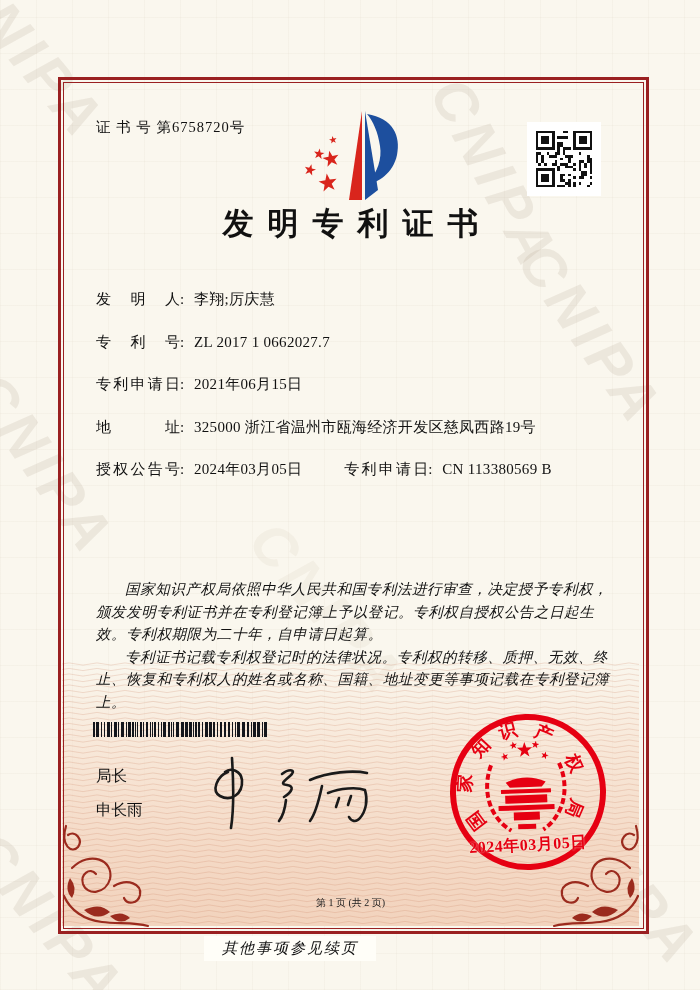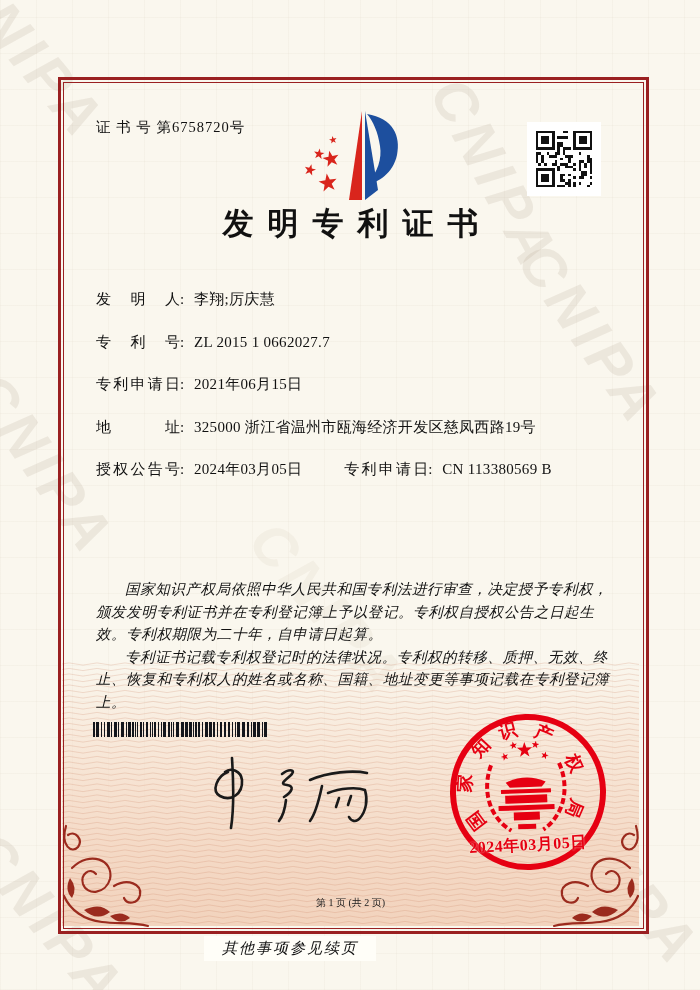--- a/index.html
+++ b/index.html
@@ -623,40 +623,44 @@
       </div>
   </div>
 
   <div class="title">发明专利证书</div>
 
   <div class="fields">
     <div class="frow">
       <span class="flabel">发明人</span><span class="fcolon">:</span><span class="fval">李翔;厉庆慧</span>
     </div>
     <div class="frow">
-      <span class="flabel">专利号</span><span class="fcolon">:</span><span class="fval">ZL 2015 1 0662027.7</span>
+      <span class="flabel">专利号</span><span class="fcolon">:</span><span class="fval">ZL 2017 1 0662027.7</span>
     </div>
     <div class="frow">
       <span class="flabel">专利申请日</span><span class="fcolon">:</span><span class="fval">2021年06月15日</span>
     </div>
     <div class="frow">
       <span class="flabel">地址</span><span class="fcolon">:</span><span class="fval">325000 浙江省温州市瓯海经济开发区慈凤西路19号</span>
     </div>
     <div class="frow">
       <span class="flabel">授权公告号</span><span class="fcolon">:</span><span class="fval">2024年03月05日</span><span class="pairgap"></span><span class="flabel">专利申请日</span><span class="fcolon">:</span><span class="fval">CN 113380569 B</span>
     </div>
   </div>
 
   <div class="paras">
     <p>国家知识产权局依照中华人民共和国专利法进行审查，决定授予专利权，颁发发明专利证书并在专利登记簿上予以登记。专利权自授权公告之日起生效。专利权期限为二十年，自申请日起算。</p>
     <p>专利证书记载专利权登记时的法律状况。专利权的转移、质押、无效、终止、恢复和专利权人的姓名或名称、国籍、地址变更等事项记载在专利登记簿上。</p>
   </div>
 
   <div class="barcode" id="barcode"><i style="width: 2px; margin-right: 1px;"></i><i style="width: 3px; margin-right: 2px;"></i><i style="width: 1px; margin-right: 2px;"></i><i style="width: 1px; margin-right: 2px;"></i><i style="width: 3px; margin-right: 1px;"></i><i style="width: 1px; margin-right: 2px;"></i><i style="width: 3px; margin-right: 1px;"></i><i style="width: 1px; margin-right: 2px;"></i><i style="width: 3px; margin-right: 2px;"></i><i style="width: 1px; margin-right: 1px;"></i><i style="width: 3px; margin-right: 1px;"></i><i style="width: 2px; margin-right: 1px;"></i><i style="width: 1px; margin-right: 1px;"></i><i style="width: 1px; margin-right: 2px;"></i><i style="width: 2px; margin-right: 1px;"></i><i style="width: 1px; margin-right: 2px;"></i><i style="width: 2px; margin-right: 2px;"></i><i style="width: 1px; margin-right: 1px;"></i><i style="width: 1px; margin-right: 1px;"></i><i style="width: 2px; margin-right: 2px;"></i><i style="width: 1px; margin-right: 2px;"></i><i style="width: 1px; margin-right: 1px;"></i><i style="width: 3px; margin-right: 2px;"></i><i style="width: 2px; margin-right: 1px;"></i><i style="width: 1px; margin-right: 1px;"></i><i style="width: 1px; margin-right: 2px;"></i><i style="width: 3px; margin-right: 2px;"></i><i style="width: 3px; margin-right: 1px;"></i><i style="width: 3px; margin-right: 1px;"></i><i style="width: 3px; margin-right: 1px;"></i><i style="width: 1px; margin-right: 1px;"></i><i style="width: 2px; margin-right: 1px;"></i><i style="width: 2px; margin-right: 2px;"></i><i style="width: 1px; margin-right: 2px;"></i><i style="width: 3px; margin-right: 1px;"></i><i style="width: 3px; margin-right: 1px;"></i><i style="width: 2px; margin-right: 2px;"></i><i style="width: 1px; margin-right: 2px;"></i><i style="width: 2px; margin-right: 2px;"></i><i style="width: 2px; margin-right: 2px;"></i><i style="width: 2px; margin-right: 2px;"></i><i style="width: 1px; margin-right: 2px;"></i><i style="width: 1px; margin-right: 1px;"></i><i style="width: 3px; margin-right: 2px;"></i><i style="width: 3px; margin-right: 2px;"></i><i style="width: 2px; margin-right: 2px;"></i><i style="width: 1px; margin-right: 1px;"></i><i style="width: 3px; margin-right: 1px;"></i><i style="width: 3px; margin-right: 2px;"></i><i style="width: 1px; margin-right: 1px;"></i><i style="width: 3px; margin-right: 1px;"></i></div>
 
+  <div class="sigblock">
+    <div class="line">局长</div>
+    <div class="line">申长雨</div>
+  </div>
   <svg class="handsig" width="182" height="90" viewBox="0 0 182 90">
     <g stroke="#1a1a1a" fill="none" stroke-width="2.6" stroke-linecap="round" stroke-linejoin="round">
       <path d="M30,26 C19,30 13,45 22,50 C33,56 45,48 44,34 C43,25 33,21 27,26"></path>
       <path d="M34,12 C35,30 37,56 33,82"></path>
       <path d="M84,28 c8,-6 15,-4 8,2 c-7,6 -10,8 -3,9 c8,1 5,7 -3,12"></path>
       <path d="M88,54 c-1,9 -3,16 -7,21"></path>
       <path d="M112,34 c18,-8 43,-10 57,-7"></path>
       <path d="M124,40 c-3,14 -6,27 -12,35"></path>
       <path d="M130,47 c12,-5 29,-6 37,-3 c3,10 1,21 -5,28 c-4,5 -9,3 -11,-1"></path>
       <path d="M141,52 l-3,9"></path>

